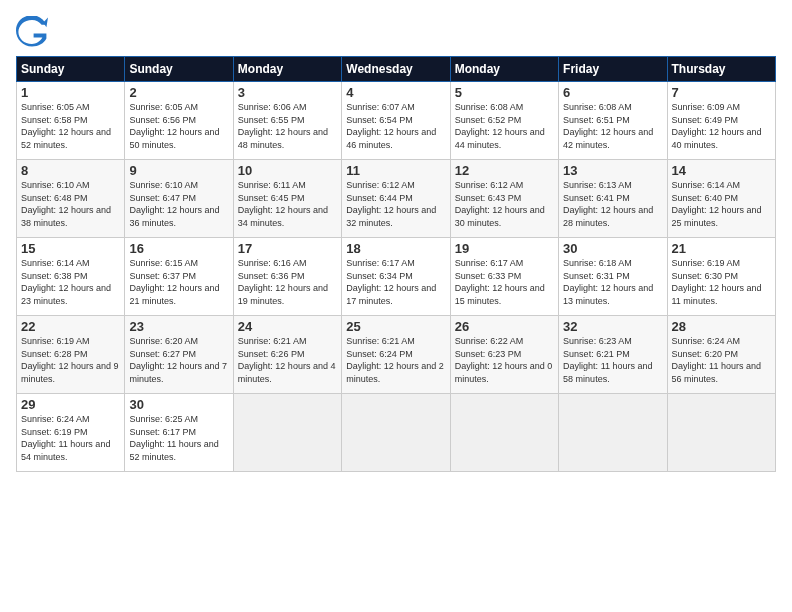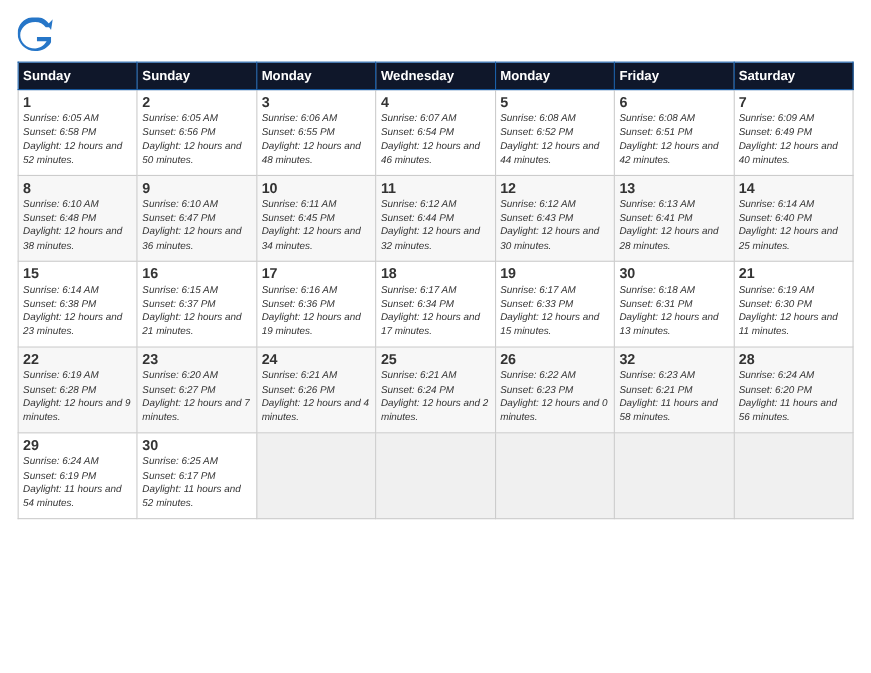--- a/index.html
+++ b/index.html
@@ -86,21 +86,20 @@
       font-size: 13px;
       font-weight: bold;
       color: #333;
       display: block;
       margin-bottom: 1px;
     }
     .day-info {
       font-size: 9px;
       line-height: 1.4;
       color: #333;
-      font-style: italic;
     }
     tr:nth-child(odd) td:not(.empty) {
       background: #fff;
     }
     tr:nth-child(even) td:not(.empty) {
       background: #f7f7f7;
     }
   </style>
 </head>
 <body>
@@ -125,21 +124,21 @@
 
   <table>
     <thead>
       <tr id="header-row">
           <th>Sunday</th>
           <th>Sunday</th>
           <th>Monday</th>
           <th>Wednesday</th>
           <th>Monday</th>
           <th>Friday</th>
-          <th>Saturday</th>
+          <th>Thursday</th>
         </tr>
     </thead>
     <tbody id="calendar-body">
         <tr>
           <td>
         <span class="day-num">1</span>
         <span class="day-info">Sunrise: 6:05 AM<br>Sunset: 6:58 PM<br>Daylight: 12 hours and 52 minutes.</span>
       </td>
           <td>
         <span class="day-num">2</span>

